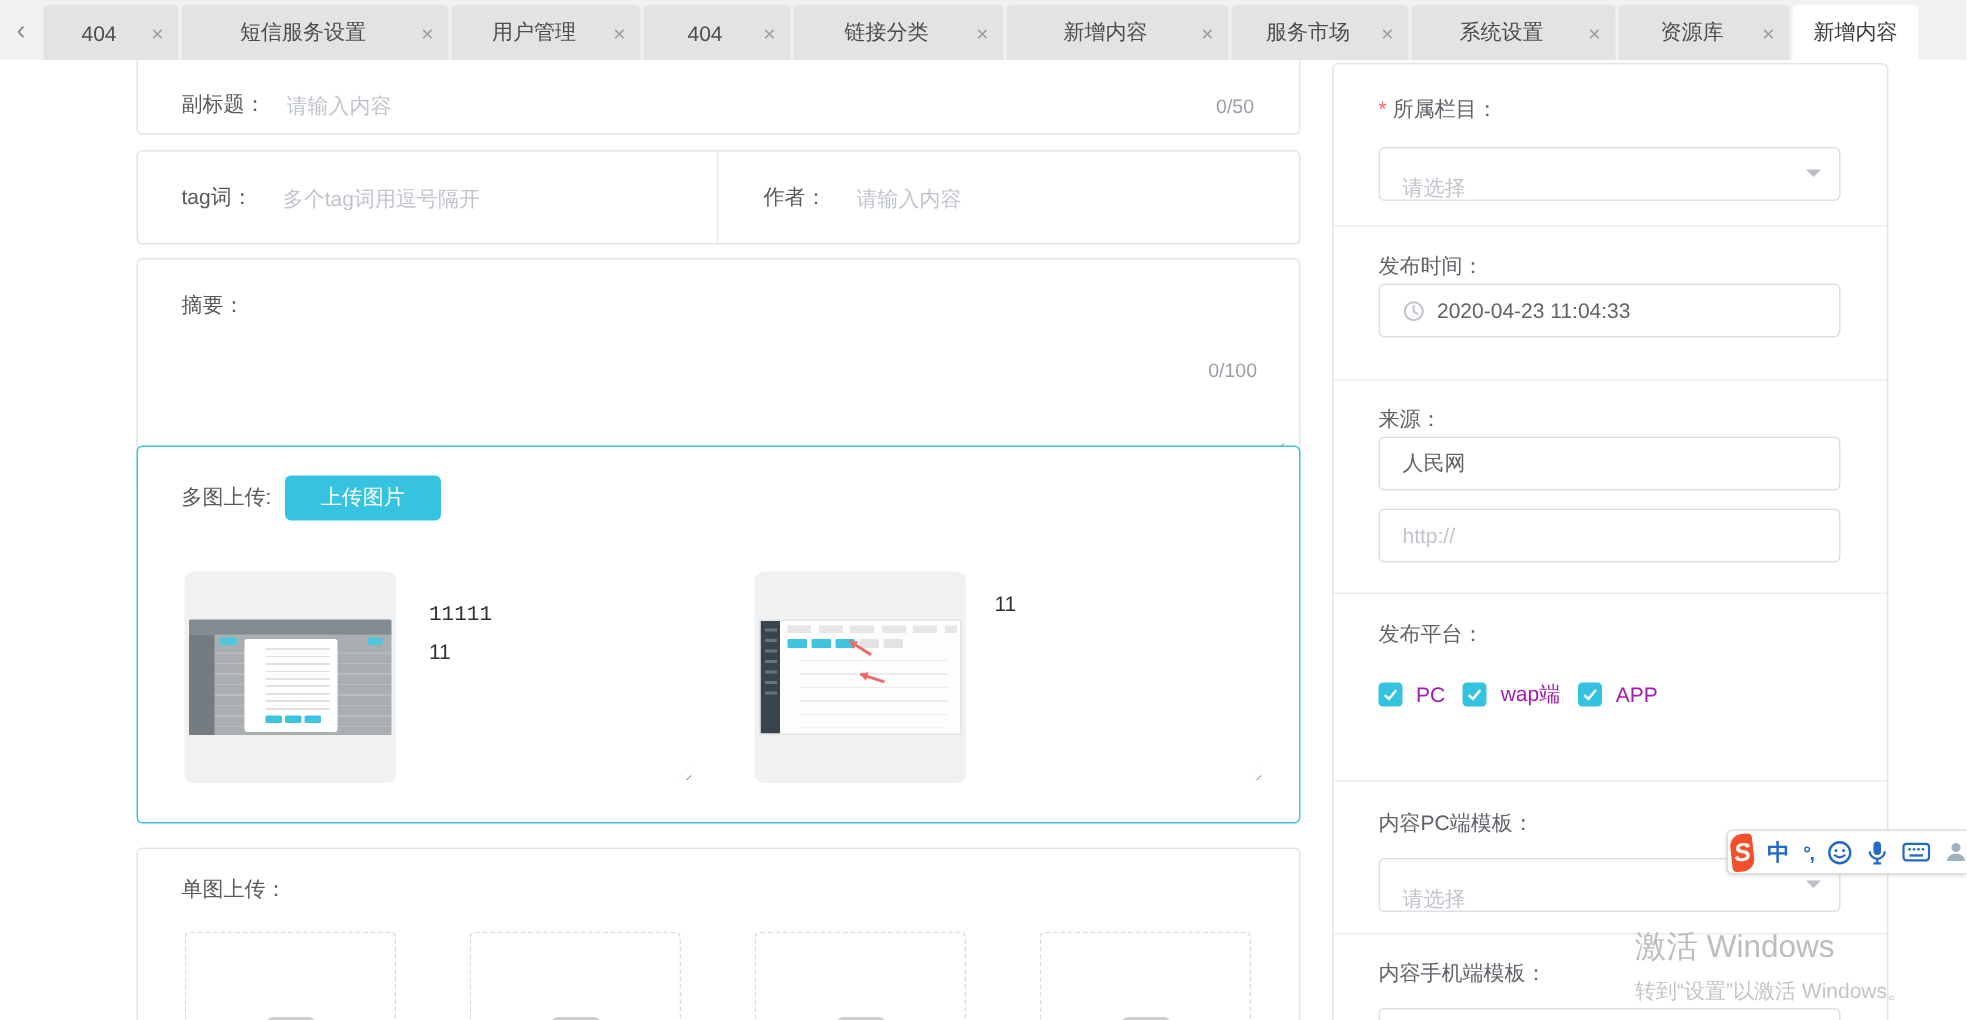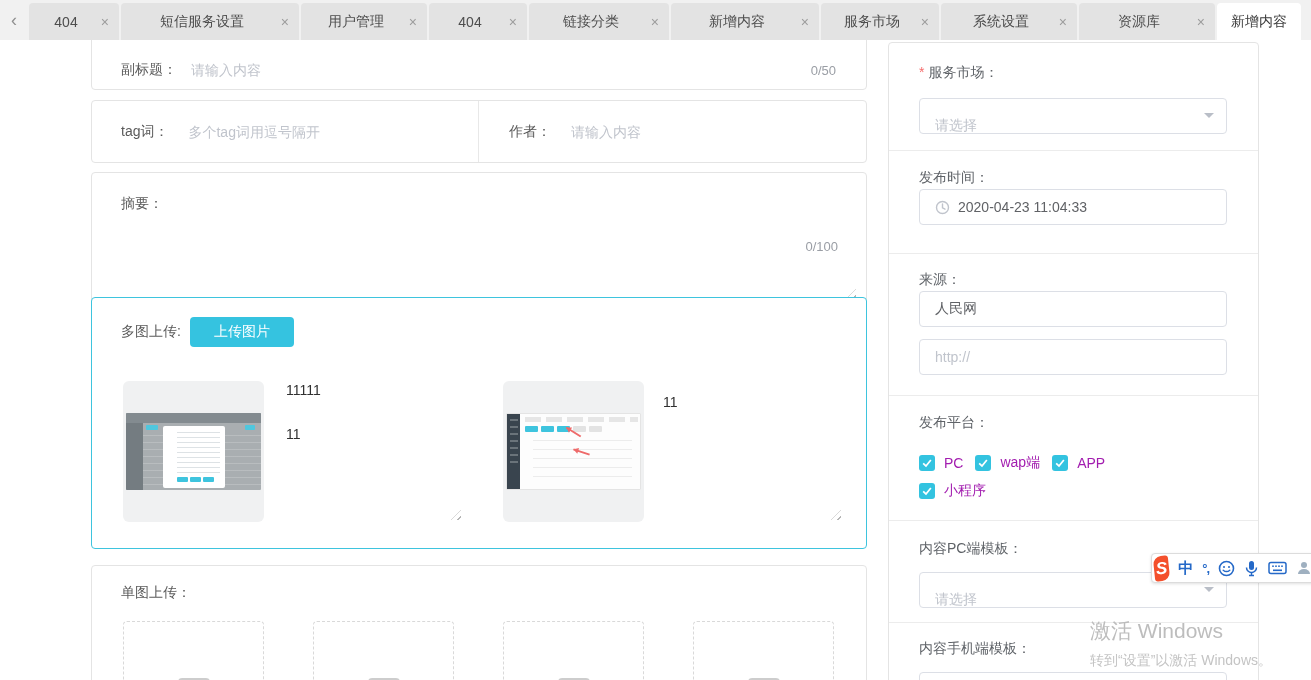--- a/index.html
+++ b/index.html
@@ -13,21 +13,21 @@
 
   
   .tabbar { position:absolute; top:0; left:0; width:1311px; height:40px; background:#f1f1f1; display:flex; align-items:flex-end; z-index:30; }
   .tab-chev { width:28px; height:40px; display:flex; align-items:center; justify-content:center; color:#8f8f8f; font-size:18px; cursor:pointer; }
   .tab { height:37px; margin:0 1px; background:#e3e3e3; border-radius:4px 4px 0 0; display:flex; align-items:center; padding:0 10px; flex:0 0 auto; cursor:pointer; }
   .tab .t-label { flex:1; text-align:center; font-size:14px; color:#4d4d4d; white-space:nowrap; }
   .tab .t-close { width:16px; text-align:right; color:#9c9c9c; font-size:14px; line-height:1; }
   .tab.active { background:#fff; }
   .tab.active .t-label { color:#3a3a3a; }
   .w1{width:90px}.w2{width:178px}.w3{width:126px}.w4{width:98px}.w5{width:140px}
-  .w6{width:148px}.w7{width:118px}.w8{width:136px}.w9{width:136px}.w10{width:84px}
+  .w6{width:148px}.w7{width:118px}.w8{width:136px}.w9{width:114px}.w10{width:84px}
 
   
   .card { position:absolute; left:91px; width:776px; background:#fff; border:1px solid #e4e4e4; border-radius:4px; }
   .flabel { font-size:14px; color:#5a5a5a; white-space:nowrap; }
   .bare-input { border:none; outline:none; flex:1; font-size:14px; color:#606266; background:transparent; min-width:30px; }
   .bare-input::placeholder { color:#c0c4cc; }
   .counter { color:#9a9ea5; font-size:13px; }
 
   .card-subtitle { top:26px; height:64px; display:flex; align-items:center; padding:24px 30px 0 29px; gap:14px; }
   .card-tag-author { top:100px; height:63px; display:flex; }
@@ -40,21 +40,21 @@
   .auto-link { position:absolute; right:3px; bottom:5px; color:#2fc1de; font-size:13px; cursor:pointer; }
   .grip { width:10px; height:10px; background:repeating-linear-gradient(-45deg, transparent 0 2px, #b5b5b5 2px 3px, transparent 3px 5px); clip-path:polygon(100% 0, 100% 100%, 0 100%); }
   .grip-summary { position:absolute; right:10px; bottom:28px; }
 
   .card-multi { top:297px; height:252px; border-color:#3ec4de; }
   .multi-head { position:absolute; left:29px; top:19px; display:flex; align-items:center; gap:9px; }
   .upload-btn { width:104px; height:30px; background:#35c3e0; color:#fff; border:none; border-radius:4px; font-size:14px; cursor:pointer; font-family:inherit; }
   .thumb { position:absolute; top:83px; width:141px; height:141px; background:#f0f1f2; border-radius:6px; overflow:hidden; cursor:pointer; }
   .thumb.t1 { left:31px; } .thumb.t2 { left:411px; }
   .cap { position:absolute; font-size:14px; color:#303030; }
-  .cap-1a { left:194px; top:84px; } .cap-1b { left:194px; top:128px; } .cap-2 { left:571px; top:96px; }
+  .cap-1a { left:194px; top:104px;font-family:Liberation Mono, monospace; } .cap-1b { left:194px; top:128px; } .cap-2 { left:571px; top:96px; }
   .grip-m1 { position:absolute; left:359px; top:212px; }
   .grip-m2 { position:absolute; left:739px; top:212px; }
 
   
   .shot { position:absolute; left:3px; right:3px; top:32px; height:77px; border-radius:1px; overflow:hidden; }
   .shot1 { background:#a9aeb1; }
   .shot1 .s-top { position:absolute; top:0; left:0; right:0; height:10px; background:#838b90; }
   .shot1 .s-chip { position:absolute; top:12px; left:20px; width:12px; height:5px; background:#4fc7de; border-radius:1px; }
   .shot1 .s-chip2 { position:absolute; top:12px; right:6px; width:10px; height:5px; background:#4fc7de; border-radius:1px; }
   .shot1 .s-left { position:absolute; top:10px; left:0; bottom:0; width:17px; background:#747c81; }
@@ -228,21 +228,21 @@
       <svg width="38" height="38" viewBox="0 0 38 38">
           <rect x="4" y="6" width="30" height="27" rx="3" fill="none" stroke="#cdcdcd" stroke-width="2"></rect>
           <circle cx="14" cy="15" r="3" fill="#cdcdcd"></circle>
           <path d="M9 28 L17 19 L23 26 L26.5 22.5 L31 28 Z" fill="#cdcdcd"></path>
         </svg>
     </div>
   </div>
 
   <aside class="sidebar">
     <div class="sec sec-cat">
-      <span class="req">*</span><span class="slabel">服务市场：</span>
+      <span class="req">*</span><span class="slabel">所属栏目：</span>
       <div class="sel mt16">
         <span class="sel-text">请选择</span>
         <span class="caret"></span>
       </div>
     </div>
 
     <div class="sec sec-time">
       <span class="slabel">发布时间：</span>
       <div class="sinput mt15">
         <span class="clock">
@@ -286,30 +286,20 @@
         </span>
         <span class="cb-item">
           <span class="cb">
               <svg width="12" height="12" viewBox="0 0 14 14">
                 <polyline points="2.5,7.5 5.8,10.5 11.5,3.5" fill="none" stroke="#fff" stroke-width="2"></polyline>
               </svg>
             </span>
           <span class="cb-label">APP</span>
         </span>
       </div>
-      <div class="cb-row cb-row2">
-        <span class="cb-item">
-          <span class="cb">
-              <svg width="12" height="12" viewBox="0 0 14 14">
-                <polyline points="2.5,7.5 5.8,10.5 11.5,3.5" fill="none" stroke="#fff" stroke-width="2"></polyline>
-              </svg>
-            </span>
-          <span class="cb-label">小程序</span>
-        </span>
-      </div>
     </div>
 
     <div class="sec sec-pc">
       <span class="slabel">内容PC端模板：</span>
       <div class="sel mt14">
         <span class="sel-text">请选择</span>
         <span class="caret"></span>
       </div>
     </div>
 

